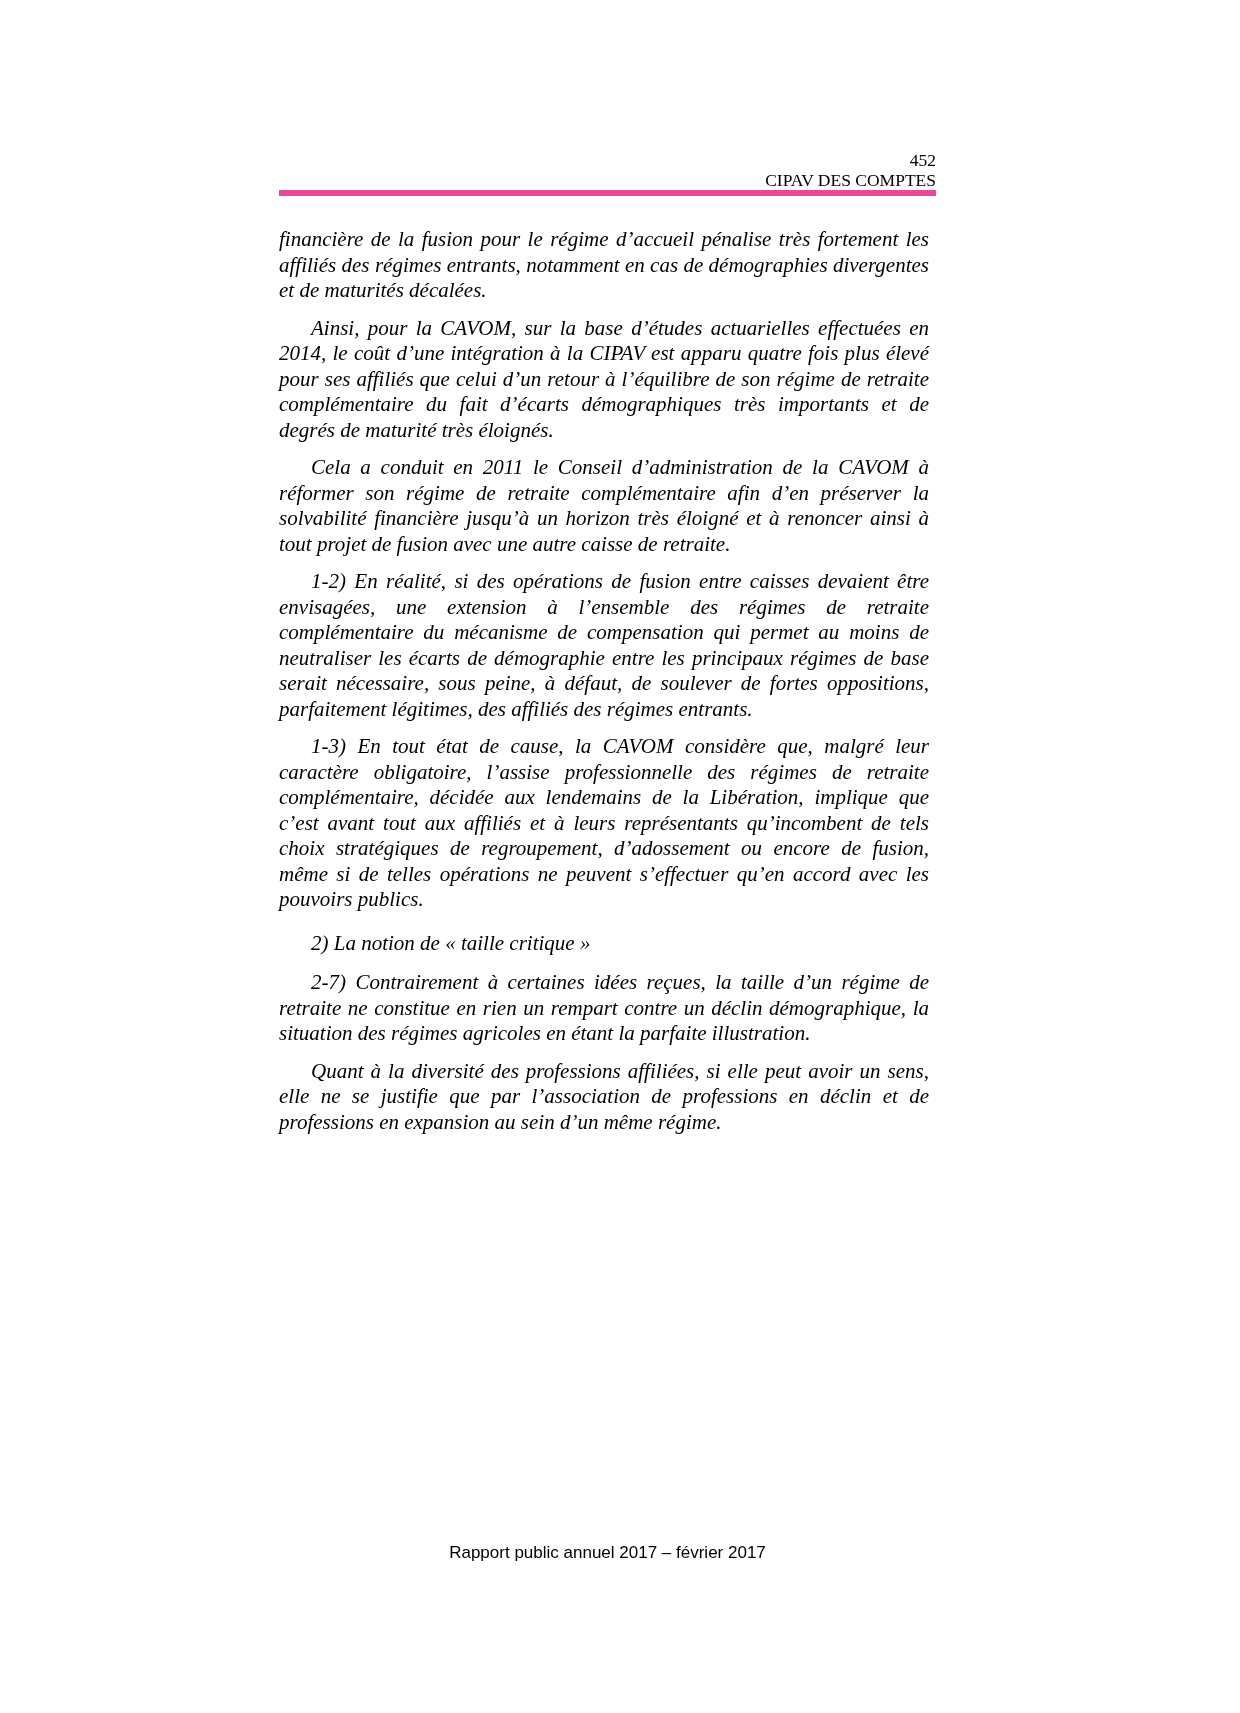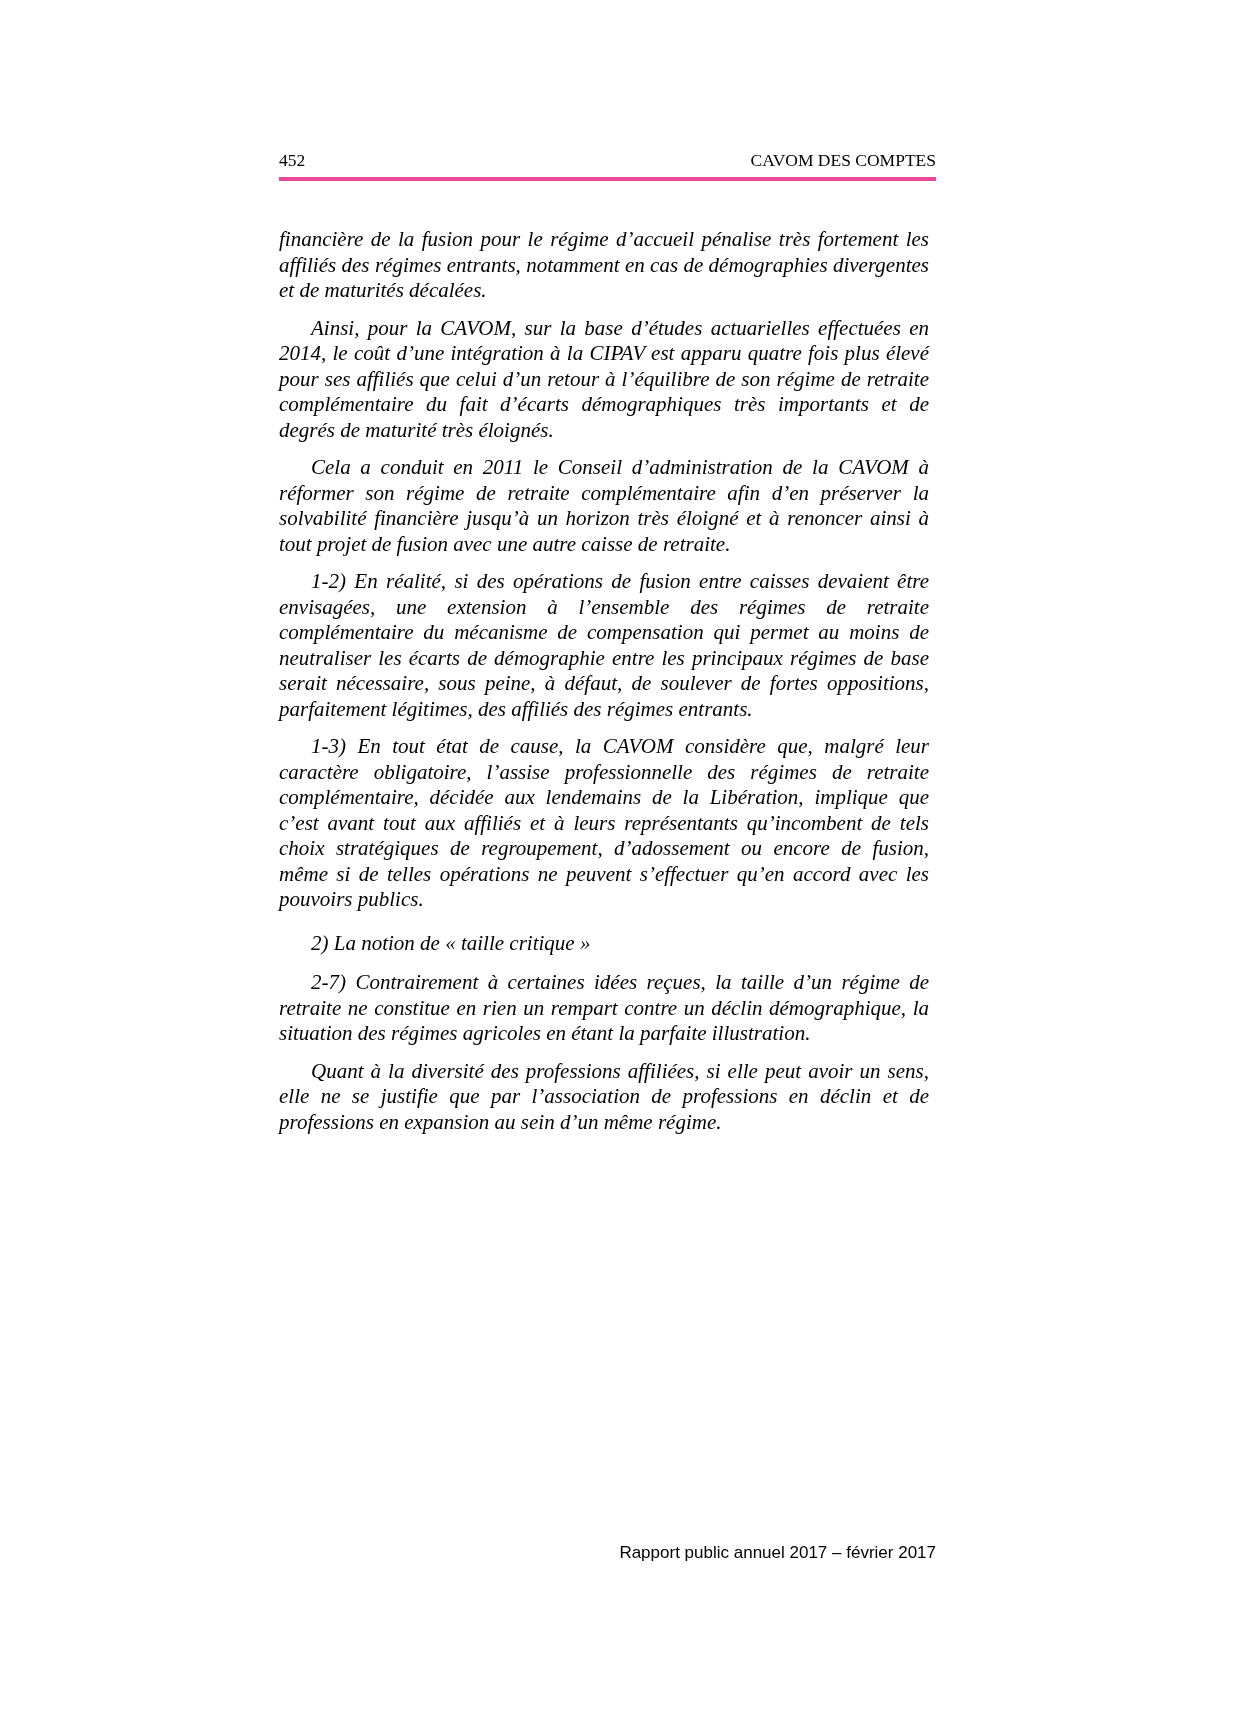--- a/index.html
+++ b/index.html
@@ -19,22 +19,23 @@
     position: absolute;
     left: 279px;
     top: 150px;
     width: 657px;
     display: flex;
     justify-content: space-between;
     align-items: flex-end;
     font-family: "Liberation Serif", serif;
     font-size: 17.5px;
     line-height: 20px;
-    padding-bottom: 7px;
-    border-bottom: 4px solid #ec4899;
+    padding-bottom: 0;
+    border-bottom: 6px solid #ec4899;
+    flex-direction: column;
   }
   .page-body {
     position: absolute;
     left: 279px;
     top: 227px;
     width: 657px;
     font-family: "Liberation Serif", serif;
     font-style: italic;
     font-size: 21px;
     line-height: 25.5px;
@@ -50,35 +51,35 @@
   .page-body p.heading {
     font-weight: normal;
     text-align: left;
     margin: 18px 0 14px 0;
   }
   .page-footer {
     position: absolute;
     left: 279px;
     top: 1542px;
     width: 657px;
-    text-align: right;
+    text-align: center;
     font-family: "Liberation Sans", sans-serif;
     font-size: 17px;
     line-height: 21px;
     color: #000000;
   }
 </style>
 </head>
 <body>
 
 <div class="page">
 
   <header class="page-header">
     <span>452</span>
-    <span>CAVOM DES COMPTES</span>
+    <span>CIPAV DES COMPTES</span>
   </header>
 
   <main class="page-body" id="paragraphs">
       <p class="flush">financière de la fusion pour le régime d’accueil pénalise très fortement les affiliés des régimes entrants, notamment en cas de démographies divergentes et de maturités décalées.</p>
       <p class="indent">Ainsi, pour la CAVOM, sur la base d’études actuarielles effectuées en 2014, le coût d’une intégration à la CIPAV est apparu quatre fois plus élevé pour ses affiliés que celui d’un retour à l’équilibre de son régime de retraite complémentaire du fait d’écarts démographiques très importants et de degrés de maturité très éloignés.</p>
       <p class="indent">Cela a conduit en 2011 le Conseil d’administration de la CAVOM à réformer son régime de retraite complémentaire afin d’en préserver la solvabilité financière jusqu’à un horizon très éloigné et à renoncer ainsi à tout projet de fusion avec une autre caisse de retraite.</p>
       <p class="indent">1-2) En réalité, si des opérations de fusion entre caisses devaient être envisagées, une extension à l’ensemble des régimes de retraite complémentaire du mécanisme de compensation qui permet au moins de neutraliser les écarts de démographie entre les principaux régimes de base serait nécessaire, sous peine, à défaut, de soulever de fortes oppositions, parfaitement légitimes, des affiliés des régimes entrants.</p>
       <p class="indent">1-3) En tout état de cause, la CAVOM considère que, malgré leur caractère obligatoire, l’assise professionnelle des régimes de retraite complémentaire, décidée aux lendemains de la Libération, implique que c’est avant tout aux affiliés et à leurs représentants qu’incombent de tels choix stratégiques de regroupement, d’adossement ou encore de fusion, même si de telles opérations ne peuvent s’effectuer qu’en accord avec les pouvoirs publics.</p>
       <p class="heading">2) La notion de « taille critique »</p>
       <p class="indent">2-7) Contrairement à certaines idées reçues, la taille d’un régime de retraite ne constitue en rien un rempart contre un déclin démographique, la situation des régimes agricoles en étant la parfaite illustration.</p>

